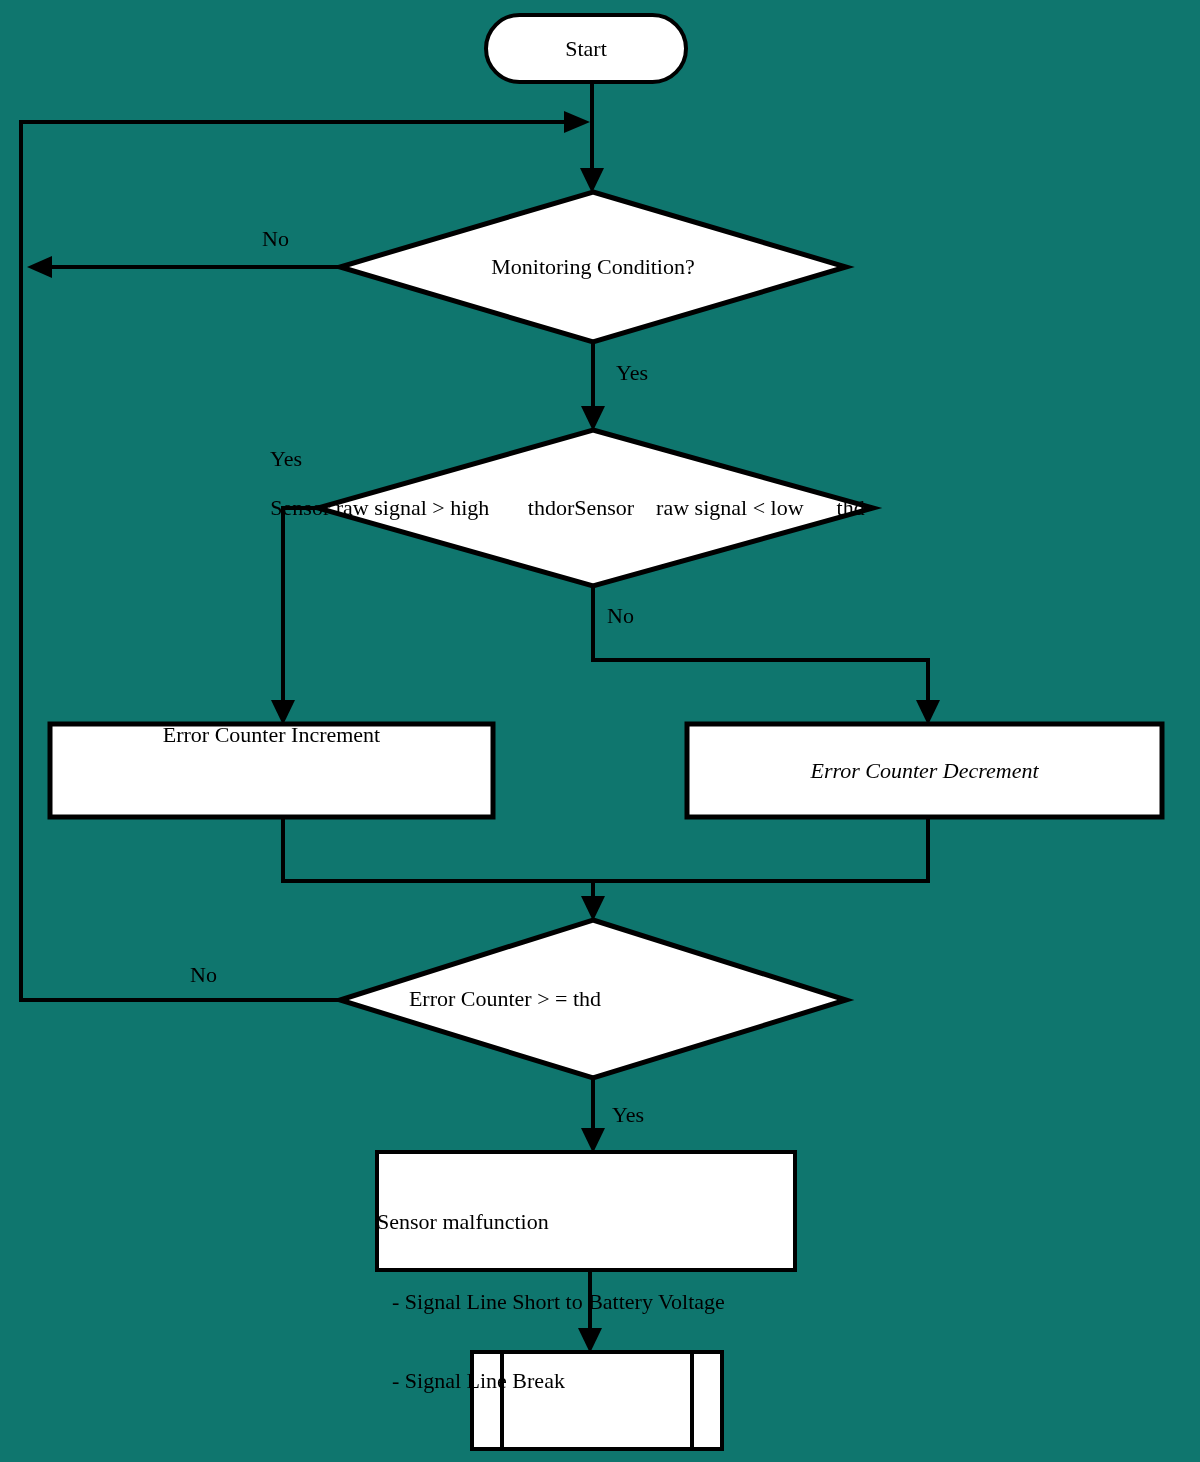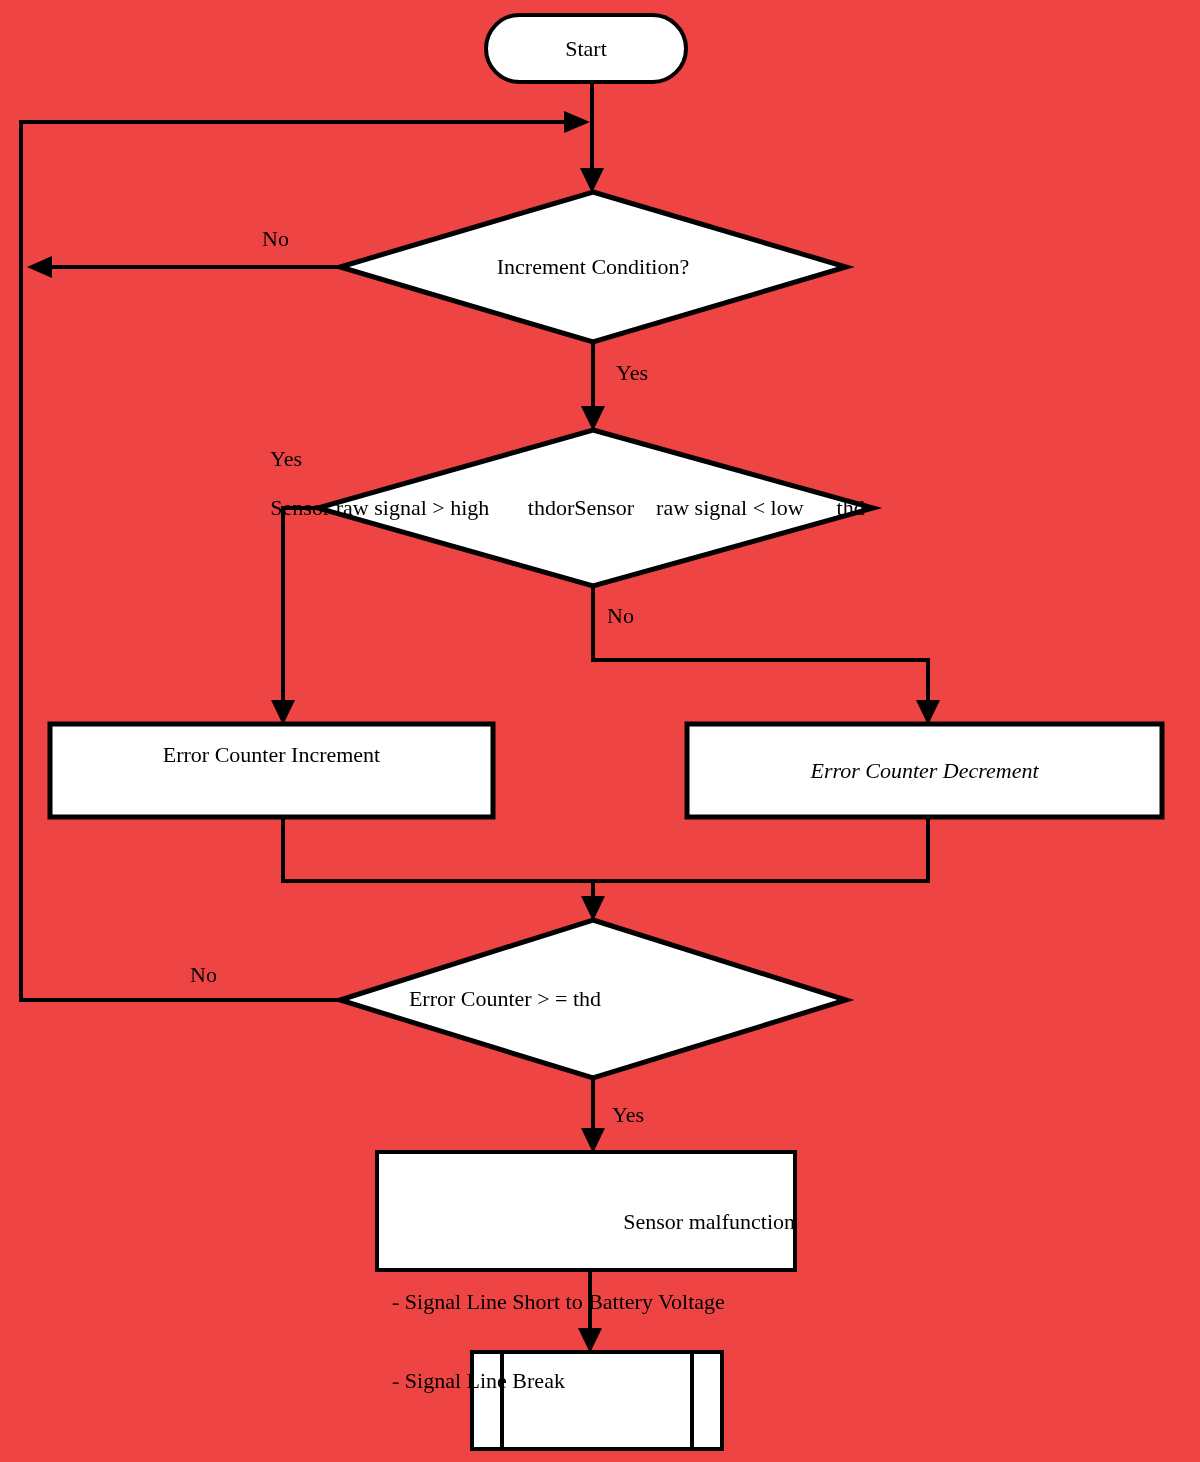--- a/index.html
+++ b/index.html
@@ -1,38 +1,38 @@
 <!DOCTYPE html>
 <html><head>
 <meta charset="utf-8">
 <style>
   html,body{margin:0;padding:0;background:#ffffff;}
   .canvas{
     position:relative;
     width:1200px;height:1462px;
-    background:#ef4444;
+    background:#0f766e;
     font-family:"Liberation Serif","DejaVu Serif",serif;
     color:#000;
     overflow:hidden;
   }
   .canvas svg{position:absolute;left:0;top:0;}
   .lbl{
     position:absolute;
     font-size:22px;
     line-height:26px;
     color:#000;
     white-space:pre;
   }
   .center-box{
     display:flex;align-items:center;justify-content:center;
     text-align:center;
   }
   .col{flex-direction:row;}
   .malf-inner{position:absolute;left:377px;top:1156px;width:418px;}
-  .malf-title{text-align:right;line-height:28px;}
+  .malf-title{text-align:left;line-height:28px;}
   .malf-item{padding-left:15px;line-height:27px;}
 </style>
 </head>
 <body>
 
 <div class="canvas">
 
   <svg width="1200" height="1462" viewBox="0 0 1200 1462">
 
     <g fill="#ffffff" stroke="#000000">
@@ -69,29 +69,29 @@
       <polygon points="271,700 295,700 283,725"></polygon>
       <polygon points="916,700 940,700 928,725"></polygon>
       <polygon points="581,896 605,896 593,921"></polygon>
       <polygon points="581,1128 605,1128 593,1153"></polygon>
       <polygon points="578,1328 602,1328 590,1353"></polygon>
     </g>
   </svg>
 
   <div class="lbl center-box" style="left:486px;top:15px;width:200px;height:67px;">Start</div>
 
-  <div class="lbl center-box" style="left:340px;top:192px;width:506px;height:150px;">Increment Condition?</div>
+  <div class="lbl center-box" style="left:340px;top:192px;width:506px;height:150px;">Monitoring Condition?</div>
 
   <div class="lbl center-box col" style="left:290px;top:430px;width:555px;height:156px;">
     <div>Sensor raw signal &gt; high       thd</div>
     <div>or</div>
     <div>Sensor    raw signal &lt; low      thd</div>
   </div>
 
-  <div class="lbl center-box" style="left:50px;top:708px;width:443px;height:93px;">Error Counter Increment</div>
+  <div class="lbl center-box" style="left:50px;top:688px;width:443px;height:93px;">Error Counter Increment</div>
 
   <div class="lbl center-box" style="left:687px;top:724px;width:475px;height:93px;font-style:italic;">Error Counter Decrement</div>
 
   <div class="lbl center-box" style="left:252px;top:920px;width:506px;height:158px;">Error Counter &gt; = thd</div>
 
   <div class="lbl malf-inner">
     <div class="malf-title">Sensor malfunction</div>
     <div class="malf-item">- Signal Line Short to Battery Voltage</div>
     <div class="malf-item">- Signal Line Break</div>
   </div>

